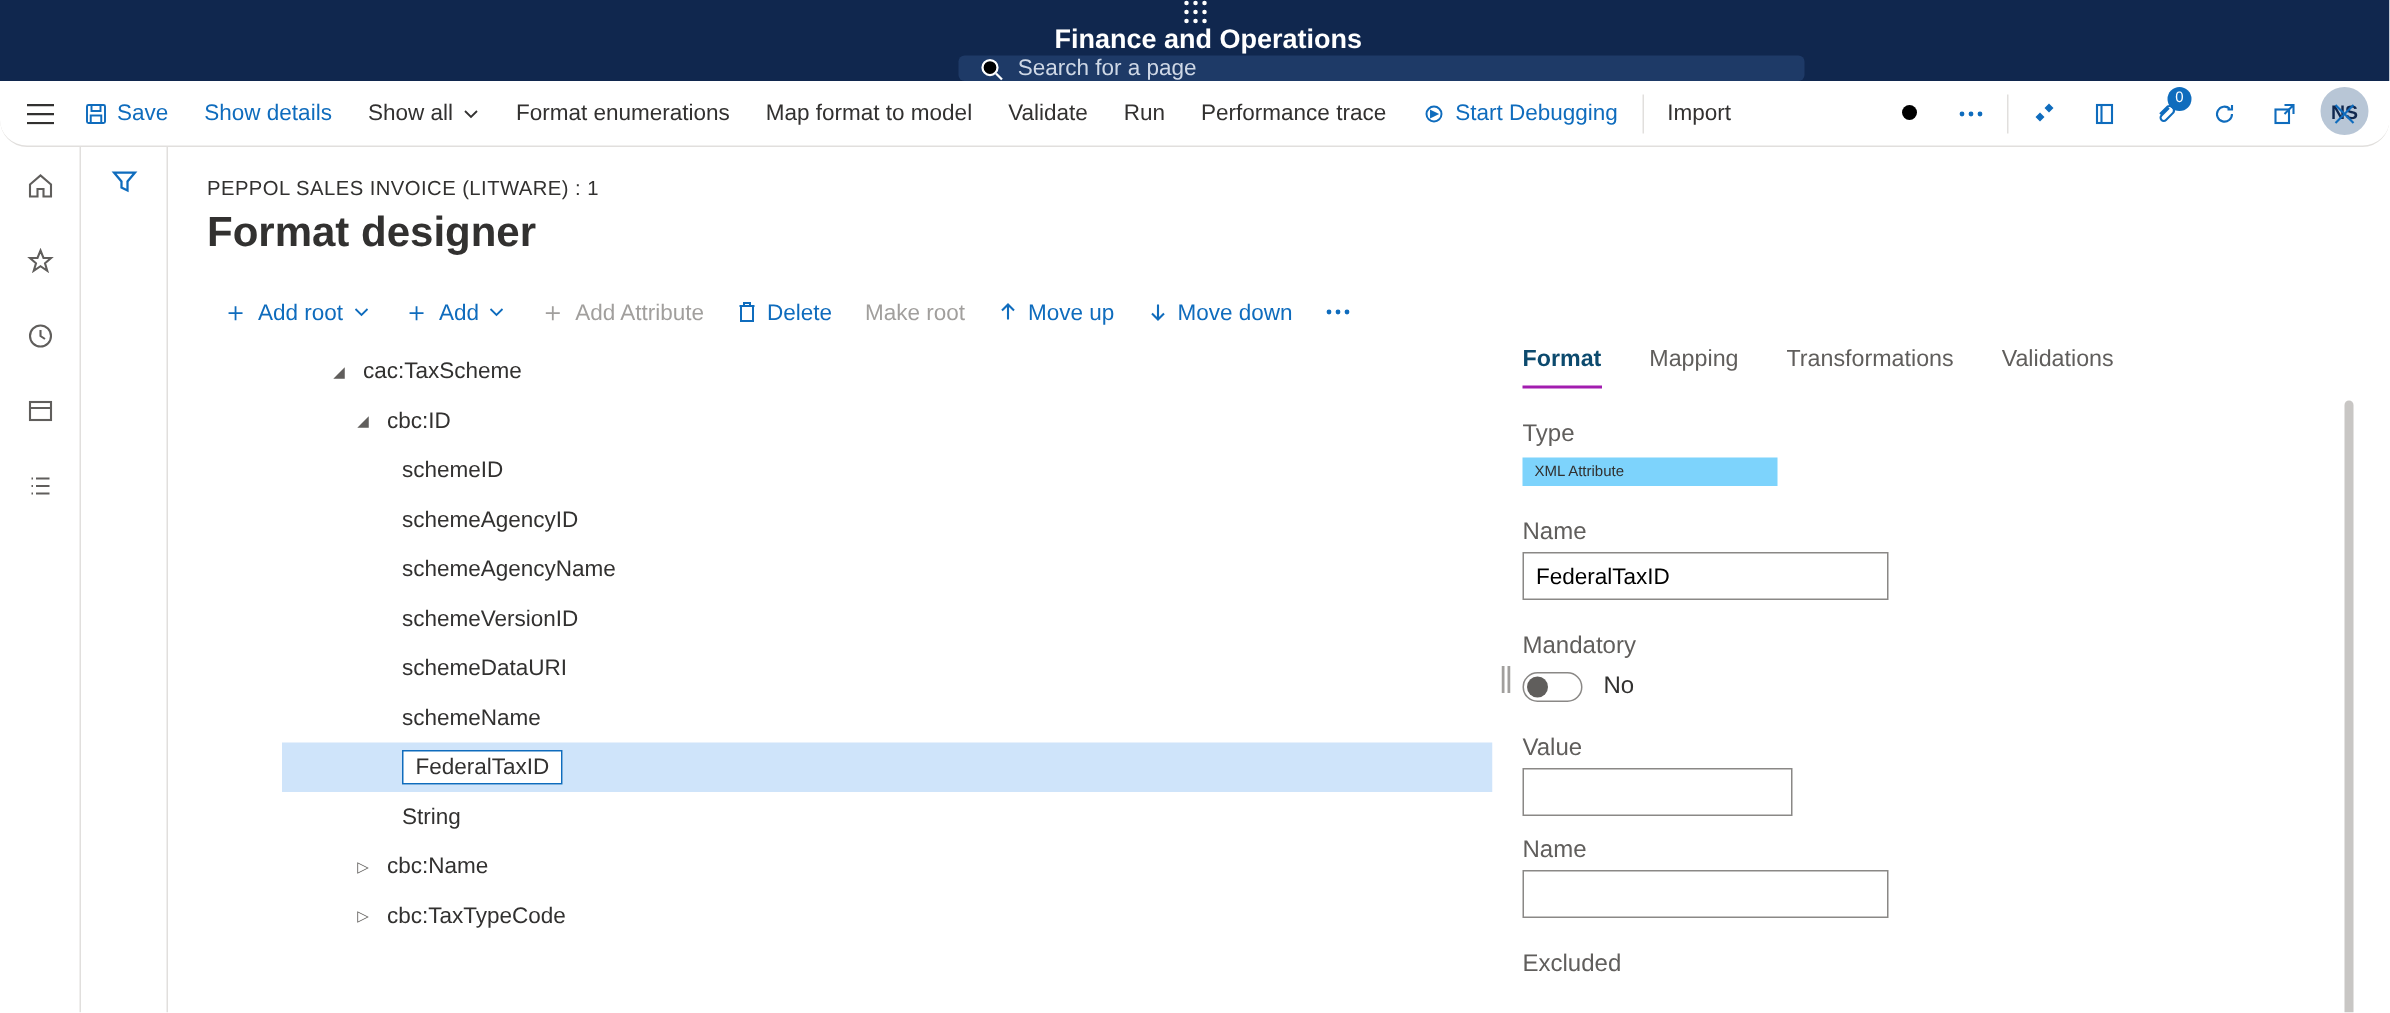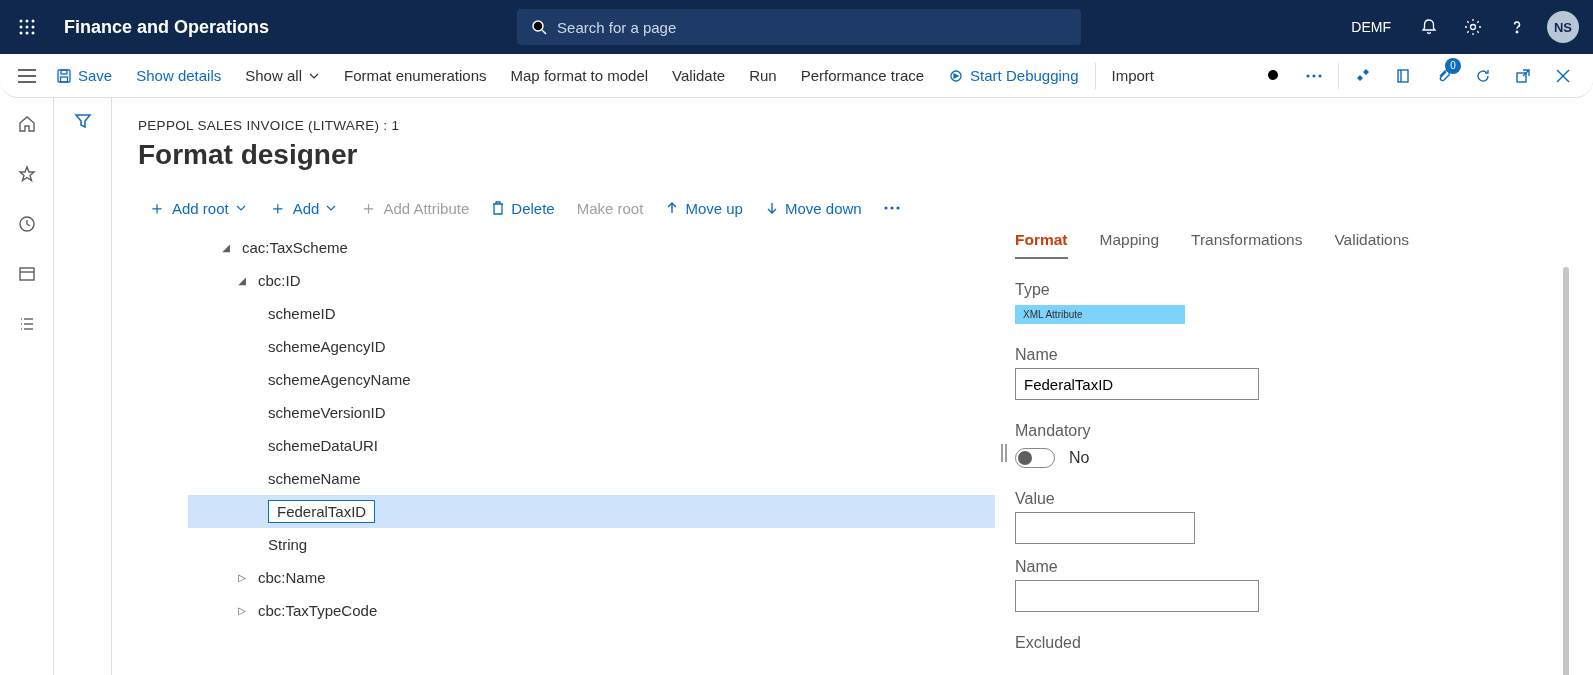--- a/index.html
+++ b/index.html
@@ -1,19 +1,19 @@
 <!DOCTYPE html>
 <html><head>
 <meta charset="utf-8">
 <style>
 * { box-sizing: border-box; margin: 0; padding: 0; font-family: "Segoe UI", Arial, sans-serif; }
 body { width: 1593px; height: 675px; overflow: hidden; background: #fff; color: #323130; }
 
 
-.topnav { height: 54px; background: #10274e; display: flex; align-items: center; color: #fff; padding: 0 8px; }
+.topnav { height: 54px; background: #10274e; display: flex; align-items: center; color: #fff; padding: 0 8px; flex-direction: column; }
 .waffle { width: 38px; height: 38px; display: flex; align-items: center; justify-content: center; cursor: pointer; }
 .waffle svg { fill: #fff; }
 .app-title { font-size: 18px; font-weight: 600; margin-left: 18px; }
 .searchbox { margin-left: 248px; width: 564px; height: 36px; background: #1e3a67; border-radius: 4px; display: flex; align-items: center; padding: 0 14px; }
 .searchbox svg { stroke: #fff; }
 .searchbox span.ph { color: #cfd8e6; margin-left: 10px; font-size: 15px; }
 .topnav-right { margin-left: auto; display: flex; align-items: center; gap: 4px; }
 .company { font-size: 14px; margin-right: 14px; }
 .top-icon { width: 40px; height: 40px; display: flex; align-items: center; justify-content: center; cursor: pointer; }
 .top-icon svg { stroke: #fff; fill: none; }
@@ -57,21 +57,21 @@
 .indent-2 { padding-left: 46px; }
 .indent-3 { padding-left: 80px; }
 .indent-3b { padding-left: 64px; }
 
 .splitter { width: 18px; display: flex; align-items: center; justify-content: center; color: #a19f9d; cursor: col-resize; }
 
 .props { width: 580px; padding: 0 24px 0 2px; position: relative; }
 .scrollbar { position: absolute; right: 24px; top: 36px; width: 6px; height: 440px; background: #c8c6c4; border-radius: 3px; }
 .prop-tabs { display: flex; gap: 32px; font-size: 15.5px; color: #605e5c; margin-top: 0; }
 .prop-tab { padding-bottom: 8px; cursor: pointer; }
-.prop-tab.active { color: #c2410c; font-weight: 600; border-bottom: 2px solid #737373; }
+.prop-tab.active { color: #0c4a6e; font-weight: 600; border-bottom: 2px solid #a21caf; }
 
 .field { margin-top: 22px; }
 .field-label { font-size: 16px; color: #605e5c; }
 .field-value-ro { font-size: 10px; color: #323130; margin-top: 6px; padding: 4px 8px; background: #7dd3fc; display: inline-block; min-width: 170px; }
 .field input[type=text] { margin-top: 4px; width: 244px; height: 32px; border: 1px solid #8a8886; padding: 0 8px; font-size: 15px; }
 .toggle-row { display: flex; align-items: center; gap: 14px; margin-top: 8px; }
 .toggle { width: 40px; height: 20px; border: 1px solid #8a8886; border-radius: 10px; position: relative; background: #fff; cursor: pointer; }
 .toggle .knob { position: absolute; left: 2px; top: 2px; width: 14px; height: 14px; border-radius: 50%; background: #605e5c; }
 .section-header { font-size: 13px; font-weight: 700; color: #323130; margin-top: 26px; letter-spacing: 0.2px; }
 </style>

